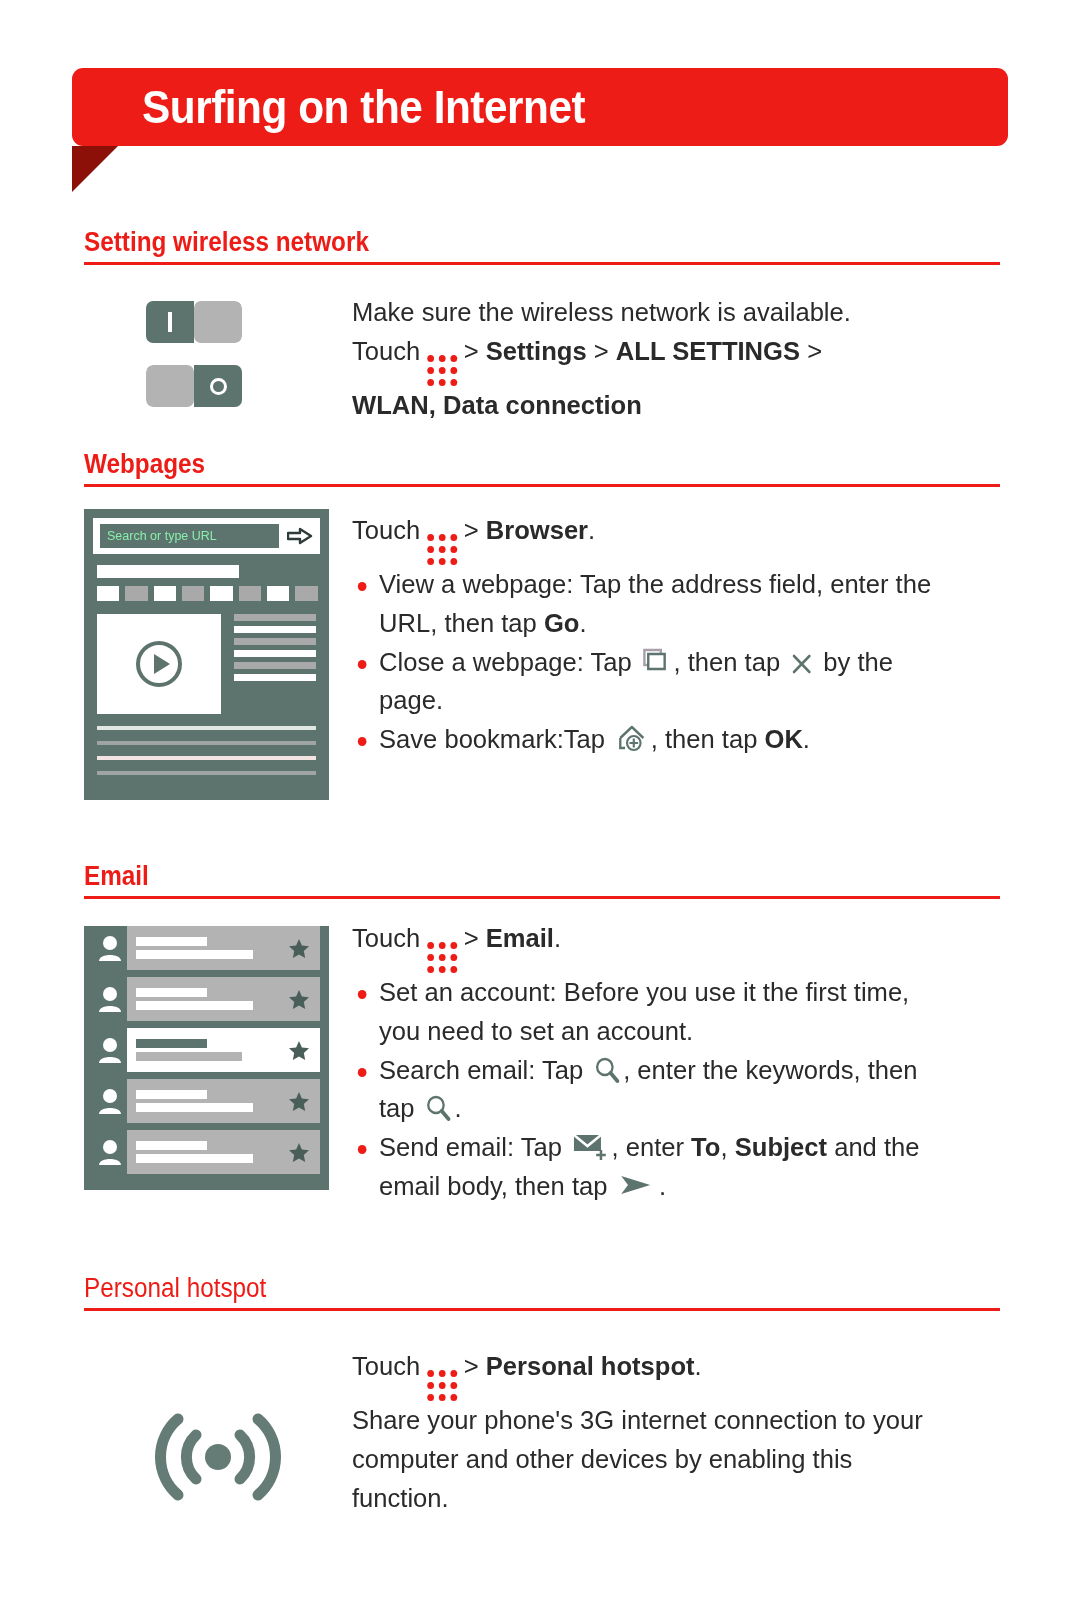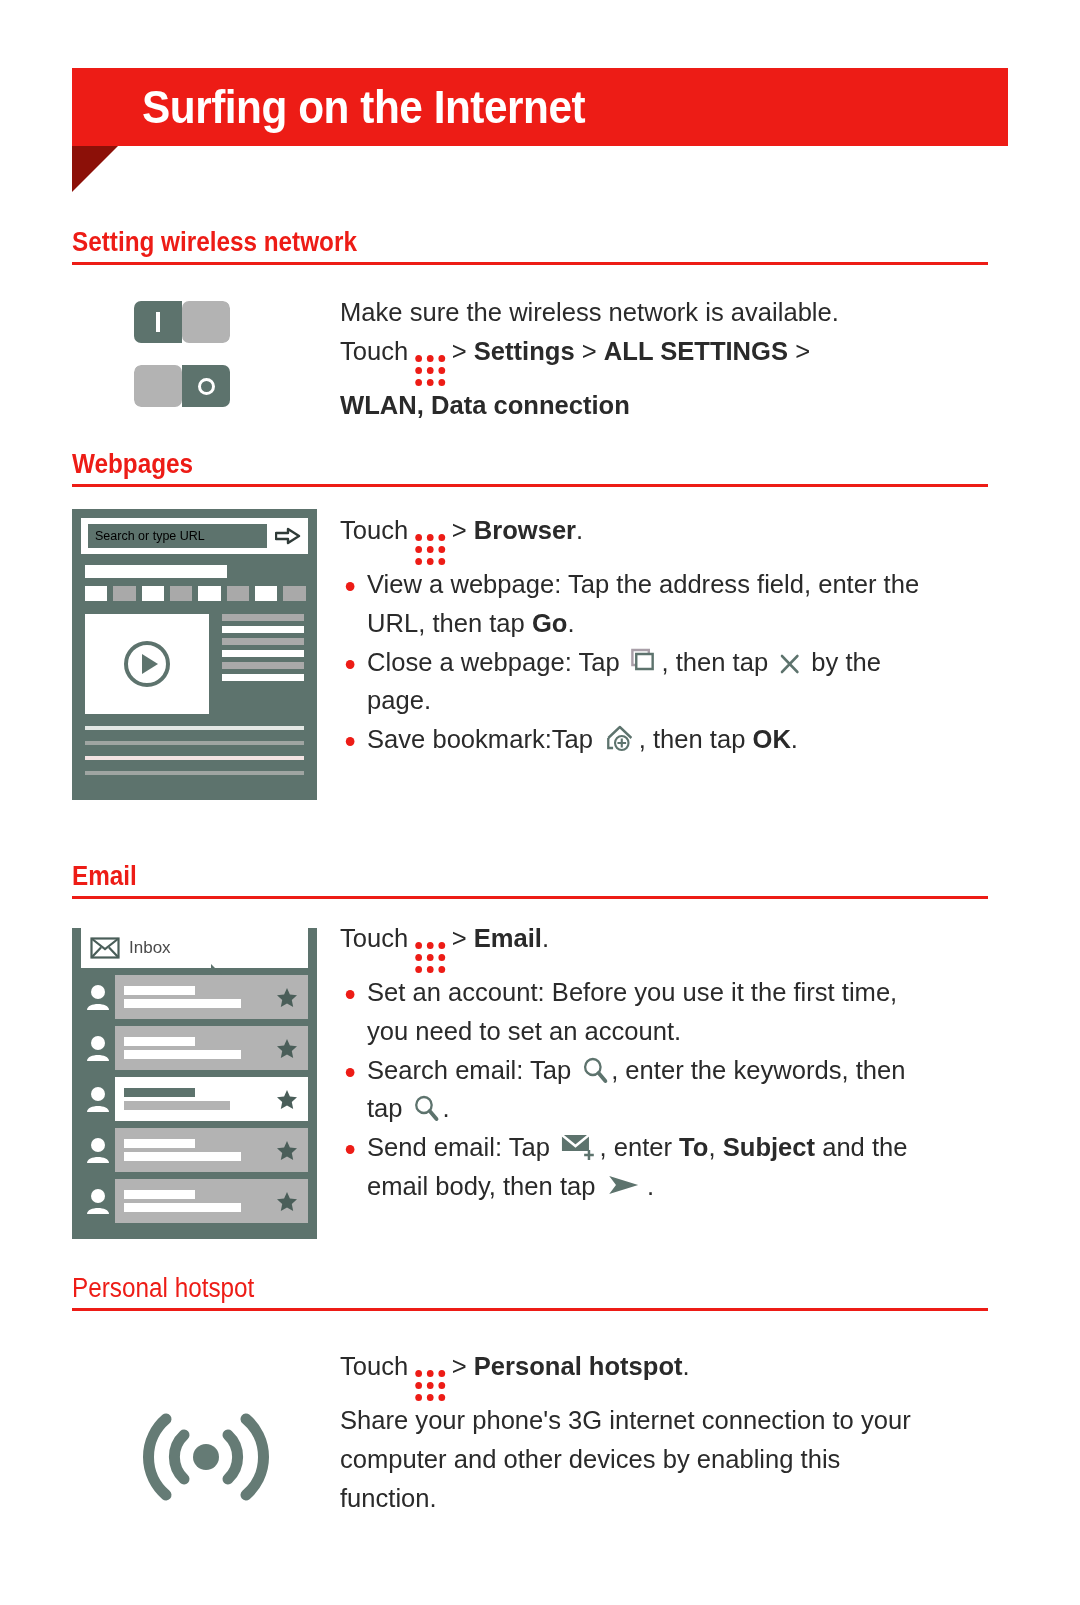--- a/index.html
+++ b/index.html
@@ -24,20 +24,21 @@
     top: 68px;
     width: 936px;
   }
   .banner {
     background: #ed1c16;
     height: 78px;
     display: flex;
     align-items: center;
     padding-left: 70px;
     box-sizing: border-box;
+    border-radius: 11px;
   }
   .banner-title {
     color: #ffffff;
     font-size: 46px;
     font-weight: bold;
     letter-spacing: -0.5px;
     transform: scaleX(0.92);
     transform-origin: left center;
     white-space: nowrap;
   }
@@ -47,21 +48,21 @@
     top: 78px;
     width: 0;
     height: 0;
     border-left: 46px solid #8c1008;
     border-bottom: 46px solid transparent;
   }
 
   
   .section {
     position: absolute;
-    left: 72px;
+    left: 84px;
     width: 916px;
   }
   .sec-head {
     font-size: 27px;
     color: #ed1c16;
     font-weight: bold;
     transform: scaleX(0.90);
     transform-origin: left bottom;
     white-space: nowrap;
     line-height: 1.05;
@@ -159,21 +160,21 @@
     margin: 0 9px;
     padding: 6px 7px;
     display: flex;
     align-items: center;
     gap: 8px;
     box-sizing: border-box;
   }
   .addr-field {
     flex: 1;
     background: #5d736d;
-    color: #000000;
+    color: #86efac;
     font-size: 12.5px;
     padding: 5px 7px;
     white-space: nowrap;
     overflow: hidden;
   }
   .addr-go { width: 26px; height: 18px; flex: none; }
   .bar-white {
     height: 13px; background: #ffffff;
     margin: 11px 0 0 13px; width: 58%;
   }
@@ -394,28 +395,20 @@
 </div>
 
 <div class="section" style="top:862px;">
   <div class="sec-head">Email</div>
   <div class="sec-rule"></div>
 
   <div class="sec-body" style="margin-top:20px;">
 
     <div class="mock-col">
       <div class="email-mock">
-        <div class="inbox-head">
-          <svg width="30" height="22" viewBox="0 0 30 22">
-            <rect x="1.5" y="1.5" width="27" height="19" fill="none" stroke="#4a5e59" stroke-width="2.2"></rect>
-            <path d="M1.5 1.5 L15 12 L28.5 1.5 M1.5 20.5 L11 10.5 M28.5 20.5 L19 10.5" fill="none" stroke="#4a5e59" stroke-width="2.2"></path>
-          </svg>
-          <span class="inbox-label">Inbox</span>
-          <span class="inbox-caret"></span>
-        </div>
 
         <div class="mail-row">
           <div class="avatar">
             <svg width="26" height="28" viewBox="0 0 26 28">
               <circle cx="13" cy="9" r="7" fill="#ffffff"></circle>
               <path d="M2 27 C2 19 24 19 24 27 Z" fill="#ffffff"></path>
             </svg>
           </div>
           <div class="row-body row-gray">
             <div class="row-bars">

